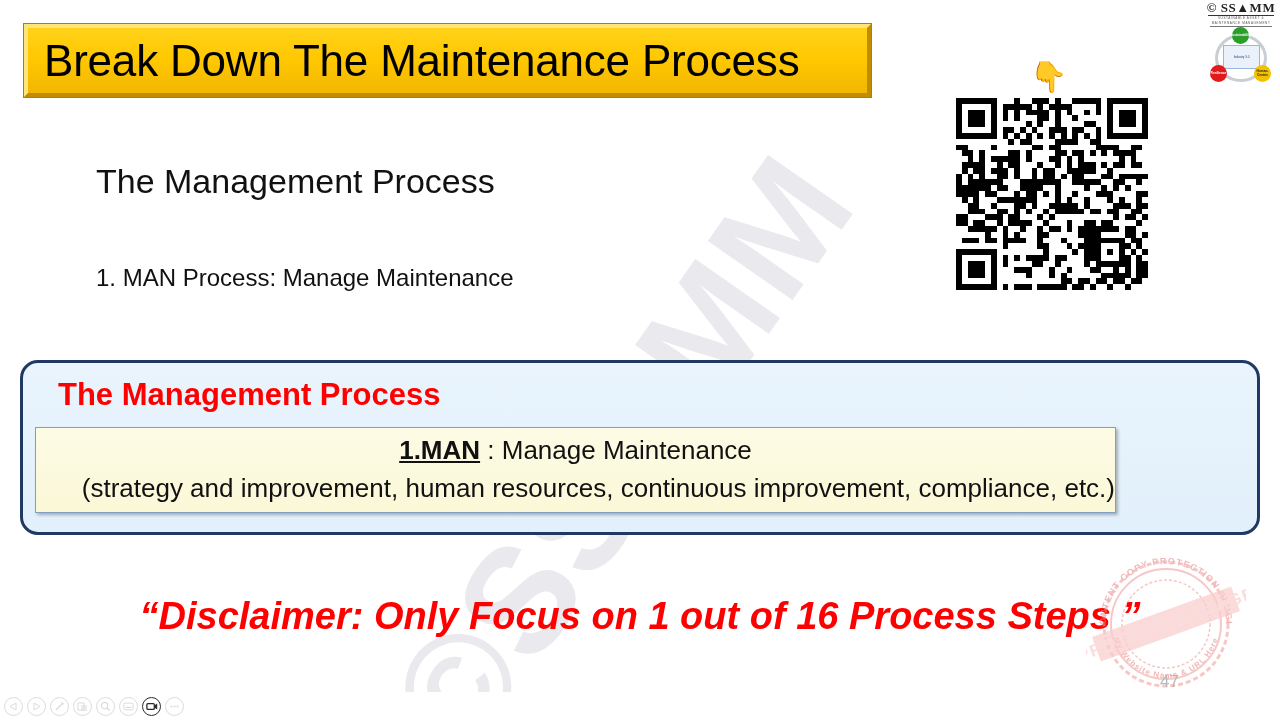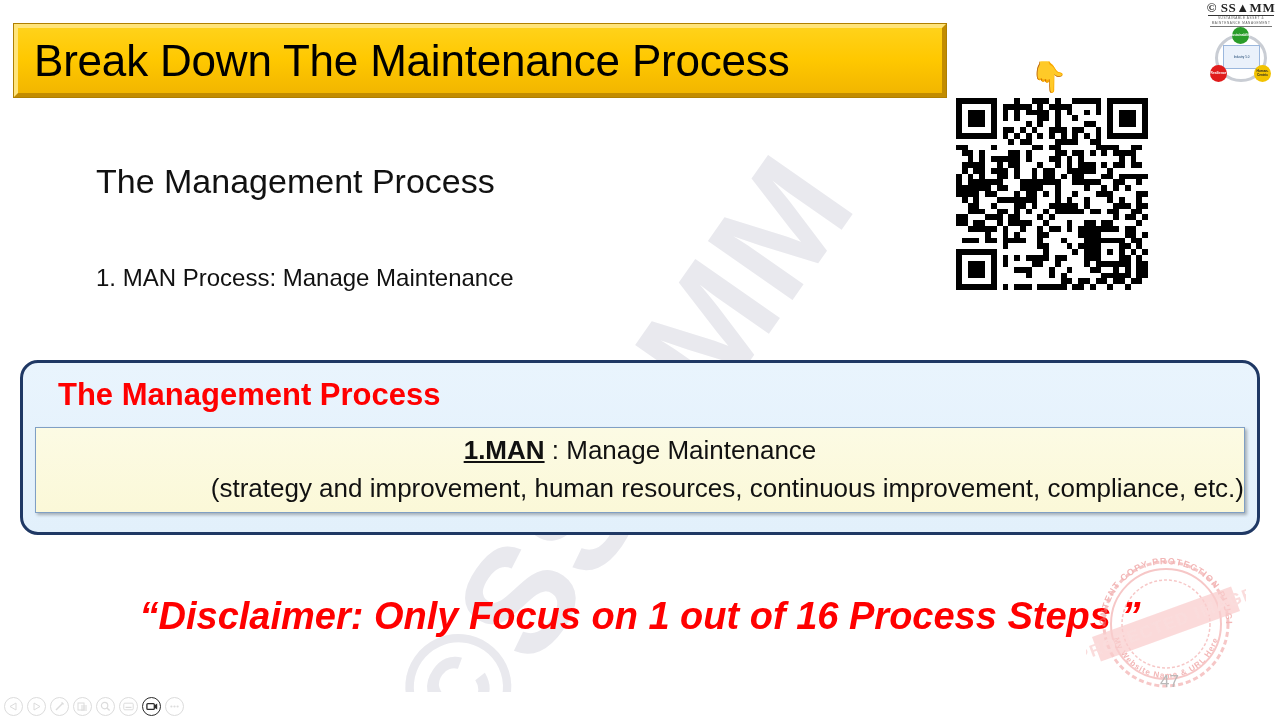--- a/index.html
+++ b/index.html
@@ -27,21 +27,21 @@
     white-space:nowrap;
     line-height:340px;
     text-align:center;
     pointer-events:none;
     user-select:none;
     z-index:0;
   }
 
   
   .title-banner{
-    position:absolute;left:14px;top:24px;width:932px;height:73px;
+    position:absolute;left:24px;top:24px;width:847px;height:73px;
     background:linear-gradient(180deg,#ffd21a 0%,#ffc800 48%,#f2b600 100%);
     border-top:4px solid #ffe47a;
     border-left:4px solid #ffe47a;
     border-right:4px solid #c28c00;
     border-bottom:4px solid #c28c00;
     box-sizing:border-box;
     box-shadow:0 0 0 1px #b07f00;
     z-index:3;
   }
   .title-banner .t{
@@ -125,21 +125,21 @@
     border-radius:18px;
     box-sizing:border-box;
     z-index:2;
   }
   .proc-head{
     position:absolute;left:35px;top:14px;
     font-size:31px;font-weight:bold;color:#ff0000;
     font-family:"Liberation Sans",sans-serif;white-space:nowrap;
   }
   .inner-box{
-    position:absolute;left:12px;top:64px;width:1210px;height:86px;
+    position:absolute;left:12px;top:64px;width:1081px;height:86px;
     background:linear-gradient(180deg,#fcfbe4 0%,#fbf8d8 100%);
     border:1px solid #7f9fc4;
     box-sizing:border-box;
     box-shadow:2px 2px 3px rgba(0,0,0,.28);
   }
   .inner-l1{
     position:absolute;left:0;right:0;top:7px;text-align:center;
     font-size:26px;color:#111;font-family:"Liberation Sans",sans-serif;
     white-space:nowrap;
   }

